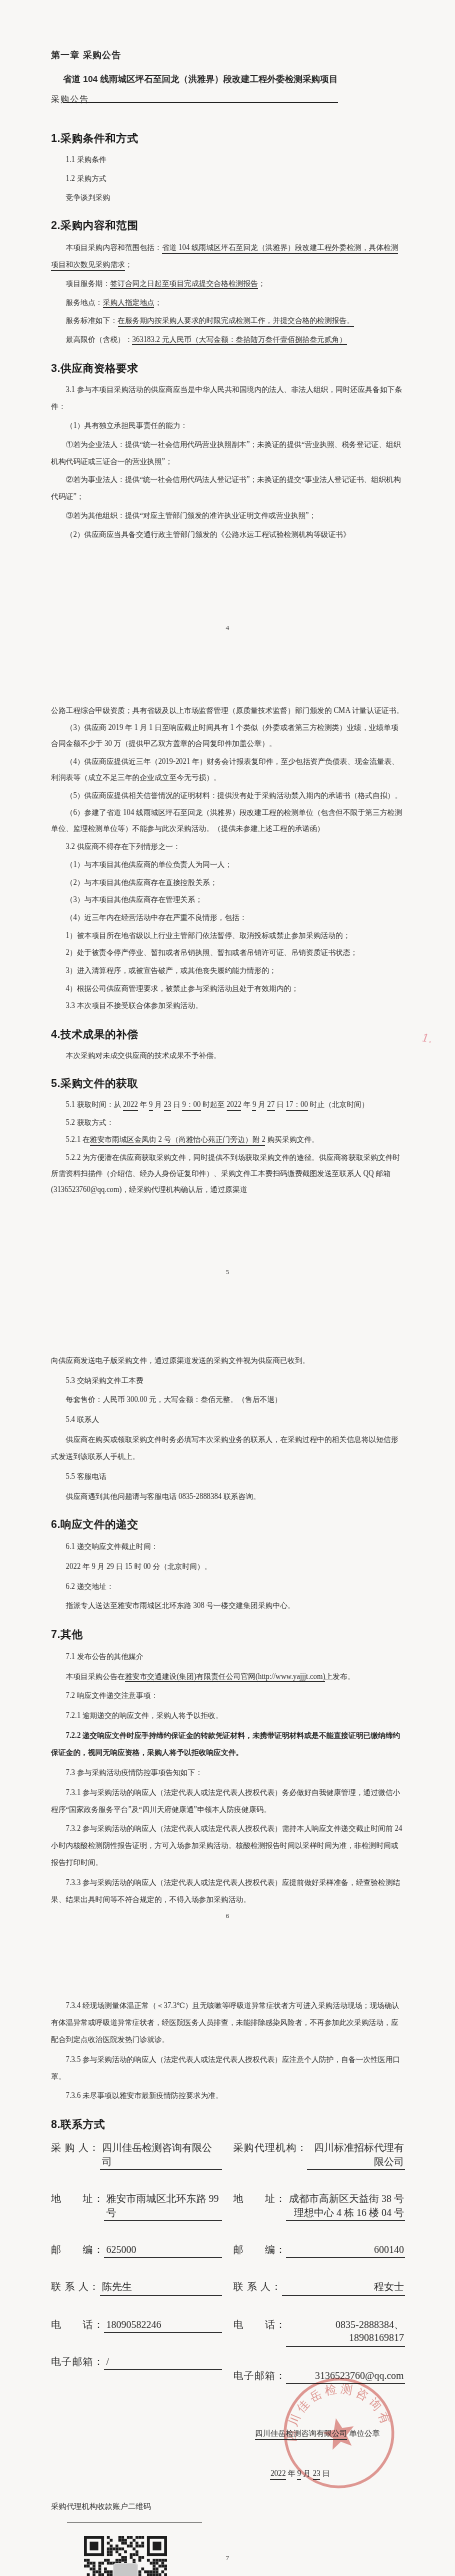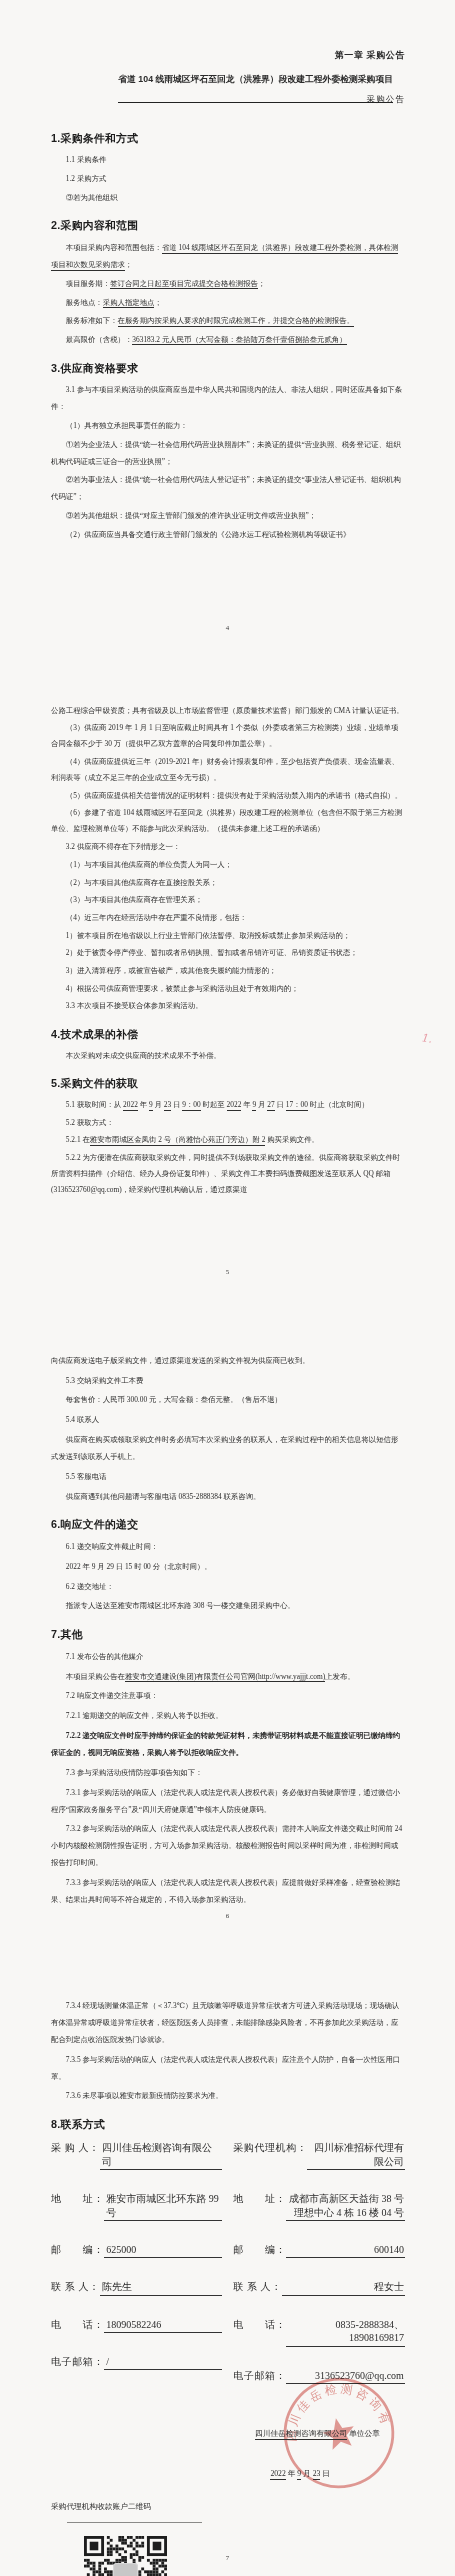--- a/index.html
+++ b/index.html
@@ -10,21 +10,21 @@
   .lhA p{line-height:17px;margin:1.7px 0;}
   .lhB p{line-height:16px;margin:1.7px 0;}
   .lhC p{line-height:17px;margin:2.8px 0;}
   .lhD p{line-height:17px;margin:2.8px 0;}
   p.ind{text-indent:2em;}
   .bold, p.bold, span.bold{font-weight:700;}
   span.u{border-bottom:0.9px solid #2e2e2e;padding-bottom:0.6px;}
   h2.sec{font-family:"Liberation Sans","DejaVu Sans",sans-serif;font-weight:700;
          font-size:10.8px;color:#1d1d1d;margin:13.7px 0 5.7px 0;letter-spacing:0.3px;}
   h2.first{margin-top:26px;}
-  .center{text-align:right;}
+  .center{text-align:left;}
   .chapter{font-family:"Liberation Sans","DejaVu Sans",sans-serif;font-weight:700;
            font-size:9px;letter-spacing:0.6px;}
   .doc-title{font-family:"Liberation Sans","DejaVu Sans",sans-serif;font-weight:700;
              font-size:8.8px;line-height:18px;margin:8px auto 2.3px auto;width:330px;}
   .doc-title .u{border-bottom:1.1px solid #222;padding-bottom:18px;}
   .subtitle{font-size:8.5px;margin-top:5.7px;letter-spacing:1.1px;}
   .pagenum{position:absolute;left:0;width:100%;text-align:center;font-size:6.8px;color:#3a3a3a;}
   
   .contacts{display:flex;margin-top:9px;}
   .ccol{width:171px;}
@@ -61,21 +61,21 @@
     <div class="center chapter">第一章 采购公告</div>
     <div class="center doc-title">
       <span class="u">省道 104 线雨城区坪石至回龙（洪雅界）段改建工程外委检测采购项目</span>
     </div>
     <div class="center subtitle">采购公告</div>
 
     <h2 class="sec first">1.采购条件和方式</h2>
     <div>
         <p class="ind"><span>1.1 采购条件</span></p>
         <p class="ind"><span>1.2 采购方式</span></p>
-        <p class="ind"><span>③若为其他组织</span></p>
+        <p class="ind"><span>竞争谈判采购</span></p>
       </div>
 
     <h2 class="sec">2.采购内容和范围</h2>
     <div>
         <p class="ind"><span>本项目采购内容和范围包括：</span><span class="u">省道 104 线雨城区坪石至回龙（洪雅界）段改建工程外委检测，具体检测项目和次数见采购需求</span><span>；</span></p>
         <p class="ind"><span>项目服务期：</span><span class="u">签订合同之日起至项目完成提交合格检测报告</span><span>；</span></p>
         <p class="ind"><span>服务地点：</span><span class="u">采购人指定地点</span><span>；</span></p>
         <p class="ind"><span>服务标准如下：</span><span class="u">在服务期内按采购人要求的时限完成检测工作，并提交合格的检测报告。</span></p>
         <p class="ind"><span>最高限价（含税）：</span><span class="u">363183.2 元人民币（大写金额：叁拾陆万叁仟壹佰捌拾叁元贰角）</span></p>
       </div>

